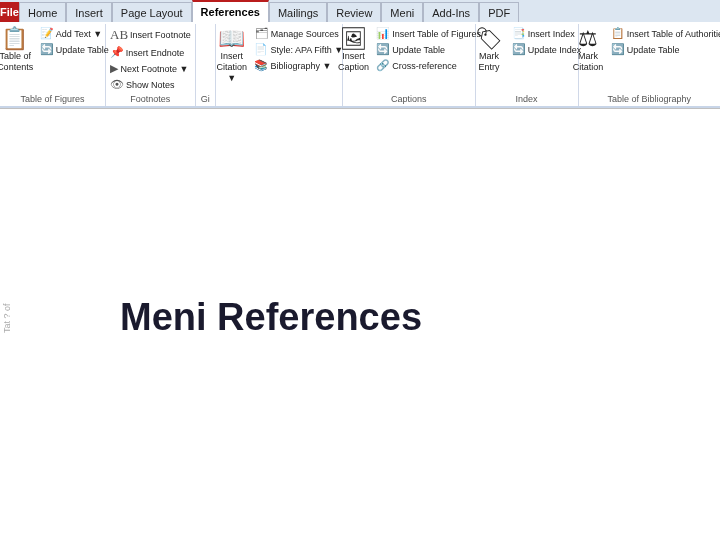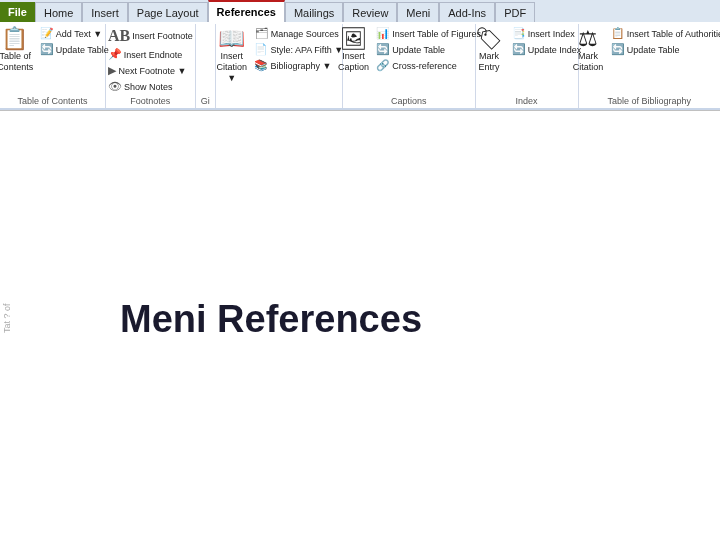--- a/index.html
+++ b/index.html
@@ -39,26 +39,26 @@
       white-space: nowrap;
     }
     .ribbon-tab.active {
       background: #fff;
       color: #000;
       border-top: 2px solid #b91c1c;
       height: 22px;
       font-weight: bold;
     }
     .ribbon-tab.file {
-      background: #4d7c0f;
+      background: #b91c1c;
       color: #fff;
       border: none;
       height: 20px;
       font-weight: bold;
-      padding: 2px 8px;
+      padding: 2px 0;
     }
 
     
     .ribbon-body {
       display: flex;
       background: #fff;
       border-bottom: 2px solid #c8d5e8;
       padding: 2px 0 0 0;
       min-height: 72px;
     }
@@ -200,28 +200,28 @@
           <div class="rb-btn-small">
             <span class="icon-sm">📝</span>
             <span>Add Text ▼</span>
           </div>
           <div class="rb-btn-small">
             <span class="icon-sm">🔄</span>
             <span>Update Table</span>
           </div>
         </div>
       </div>
-      <div class="ribbon-group-label">Table of Contents</div>
+      <div class="ribbon-group-label">Table of Figures</div>
     </div>
 
     <div class="ribbon-group" style="min-width:90px;">
       <div class="ribbon-group-content">
         <div class="rb-col">
           <div class="rb-btn-small">
-            <span class="icon-sm" style="font-weight:bold;font-family:serif;font-size:16px;">AB</span>
+            <span class="icon-sm" style="font-weight:normal;font-family:serif;font-size:13px;">AB</span>
             <span>Insert Footnote</span>
           </div>
           <div class="rb-btn-small">
             <span class="icon-sm">📌</span>
             <span>Insert Endnote</span>
           </div>
           <div class="rb-btn-small">
             <span class="icon-sm">▶</span>
             <span>Next Footnote ▼</span>
           </div>

